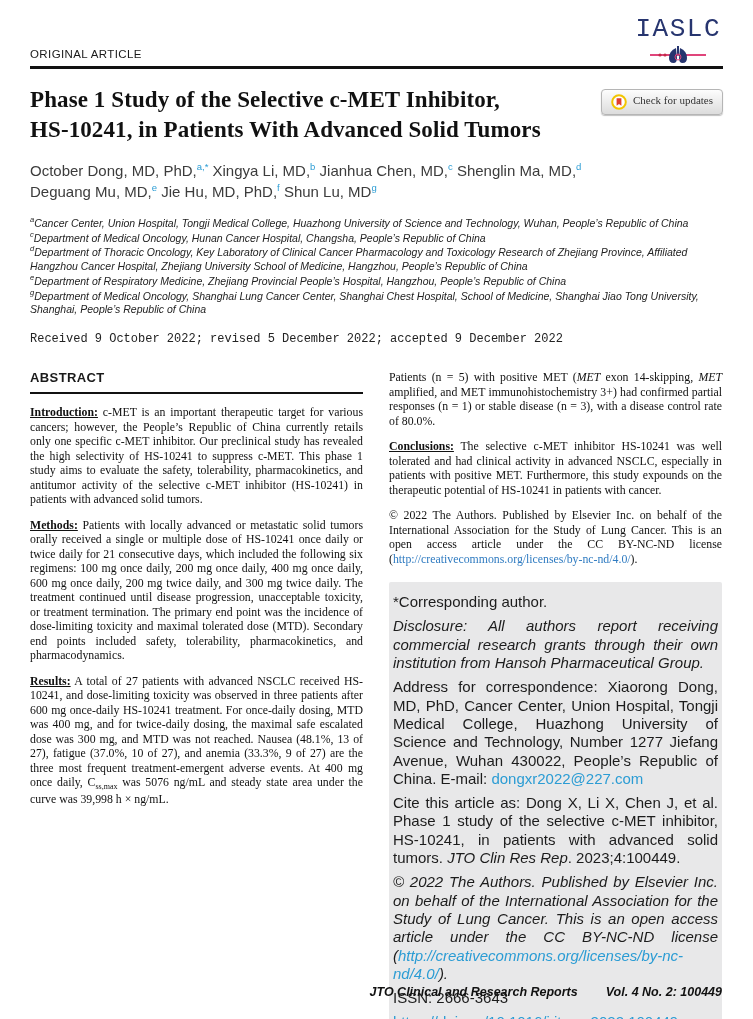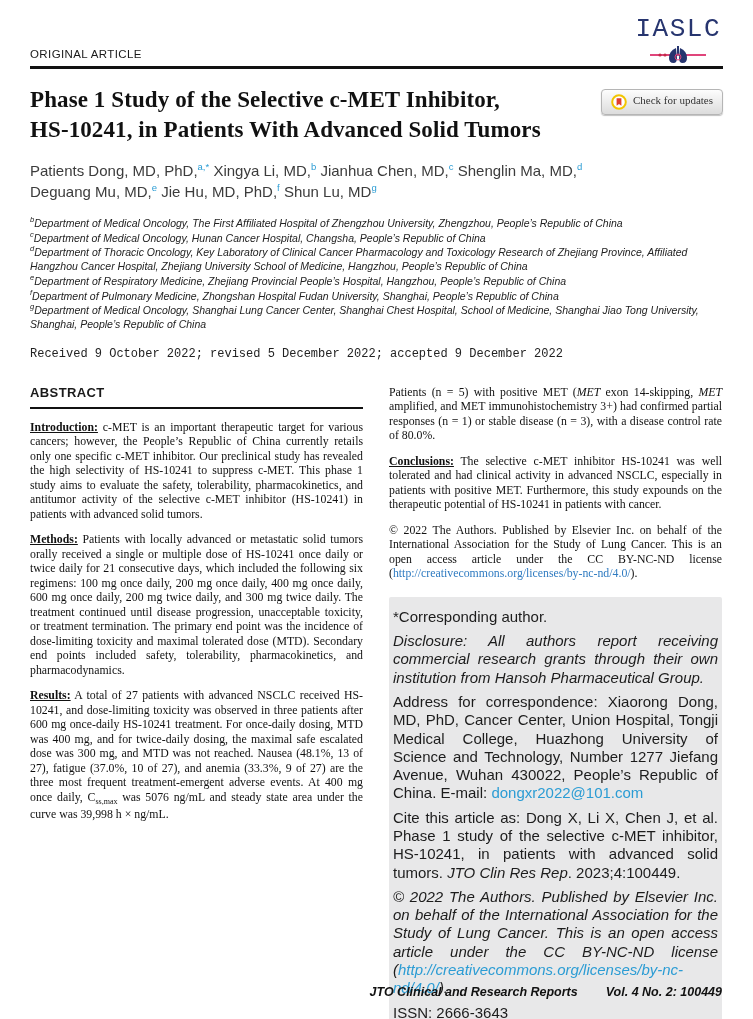--- a/index.html
+++ b/index.html
@@ -104,36 +104,35 @@
     <div class="check-btn">
       <svg width="16" height="16" viewBox="0 0 16 16">
         <circle cx="8" cy="8" r="6.8" fill="#ffffff" stroke="#f2c500" stroke-width="2"></circle>
         <path d="M5.6 4.2 h4.8 v7.6 l-2.4 -1.9 l-2.4 1.9 z" fill="#e03e2f"></path>
       </svg>
       <span>Check for updates</span>
     </div>
   </div>
 
   <div class="authors">
-    <span><span>Patients Dong, MD, PhD,</span><sup>a,*</sup></span>
+    <span><span>October Dong, MD, PhD,</span><sup>a,*</sup></span>
     <span><span> Xingya Li, MD,</span><sup>b</sup></span>
     <span><span> Jianhua Chen, MD,</span><sup>c</sup></span>
     <span><span> Shenglin Ma, MD,</span><sup>d</sup></span>
     <br>
     <span><span>Deguang Mu, MD,</span><sup>e</sup></span>
     <span><span> Jie Hu, MD, PhD,</span><sup>f</sup></span>
     <span><span> Shun Lu, MD</span><sup>g</sup></span>
   </div>
 
   <div class="affiliations">
-    <div><sup>b</sup><span>Department of Medical Oncology, The First Affiliated Hospital of Zhengzhou University, Zhengzhou, People’s Republic of China</span></div>
+    <div><sup>a</sup><span>Cancer Center, Union Hospital, Tongji Medical College, Huazhong University of Science and Technology, Wuhan, People’s Republic of China</span></div>
     <div><sup>c</sup><span>Department of Medical Oncology, Hunan Cancer Hospital, Changsha, People’s Republic of China</span></div>
     <div><sup>d</sup><span>Department of Thoracic Oncology, Key Laboratory of Clinical Cancer Pharmacology and Toxicology Research of Zhejiang Province, Affiliated Hangzhou Cancer Hospital, Zhejiang University School of Medicine, Hangzhou, People’s Republic of China</span></div>
     <div><sup>e</sup><span>Department of Respiratory Medicine, Zhejiang Provincial People’s Hospital, Hangzhou, People’s Republic of China</span></div>
-    <div><sup>f</sup><span>Department of Pulmonary Medicine, Zhongshan Hospital Fudan University, Shanghai, People’s Republic of China</span></div>
     <div><sup>g</sup><span>Department of Medical Oncology, Shanghai Lung Cancer Center, Shanghai Chest Hospital, School of Medicine, Shanghai Jiao Tong University, Shanghai, People’s Republic of China</span></div>
   </div>
 
   <div class="dates">
     <div>Received 9 October 2022; revised 5 December 2022; accepted 9 December 2022</div>
   </div>
 
   <div class="columns">
 
     <div class="col">
@@ -150,21 +149,21 @@
     <div class="col">
       <p class="serif-par"><span>Patients (n = 5) with positive MET (</span><span class="ital">MET</span><span> exon 14-skipping, </span><span class="ital">MET</span><span> amplified, and MET immunohistochemistry 3+) had confirmed partial responses (n = 1) or stable disease (n = 3), with a disease control rate of 80.0%.</span></p>
 
       <p class="serif-par"><b>Conclusions:</b><span> The selective c-MET inhibitor HS-10241 was well tolerated and had clinical activity in advanced NSCLC, especially in patients with positive MET. Furthermore, this study expounds on the therapeutic potential of HS-10241 in patients with cancer.</span></p>
 
       <p class="serif-par"><span>© 2022 The Authors. Published by Elsevier Inc. on behalf of the International Association for the Study of Lung Cancer. This is an open access article under the CC BY-NC-ND license (</span><a href="#" class="serif-link">http://creativecommons.org/licenses/by-nc-nd/4.0/</a><span>).</span></p>
 
       <div class="foot-box">
         <p>*Corresponding author.</p>
         <p class="fb-ital">Disclosure: All authors report receiving commercial research grants through their own institution from Hansoh Pharmaceutical Group.</p>
-        <p><span>Address for correspondence: Xiaorong Dong, MD, PhD, Cancer Center, Union Hospital, Tongji Medical College, Huazhong University of Science and Technology, Number 1277 Jiefang Avenue, Wuhan 430022, People’s Republic of China. E-mail: </span><a href="#" class="box-link">dongxr2022@101.com</a></p>
+        <p><span>Address for correspondence: Xiaorong Dong, MD, PhD, Cancer Center, Union Hospital, Tongji Medical College, Huazhong University of Science and Technology, Number 1277 Jiefang Avenue, Wuhan 430022, People’s Republic of China. E-mail: </span><a href="#" class="box-link">dongxr2022@227.com</a></p>
         <p><span>Cite this article as: Dong X, Li X, Chen J, et al. Phase 1 study of the selective c-MET inhibitor, HS-10241, in patients with advanced solid tumors. </span><span class="fb-ital">JTO Clin Res Rep</span><span>. 2023;4:100449.</span></p>
         <p class="fb-ital"><span>© 2022 The Authors. Published by Elsevier Inc. on behalf of the International Association for the Study of Lung Cancer. This is an open access article under the CC BY-NC-ND license (</span><a href="#" class="box-link">http://creativecommons.org/licenses/by-nc-nd/4.0/</a><span>).</span></p>
         <p>ISSN: 2666-3643</p>
         <p><a href="#" class="box-link">https://doi.org/10.1016/j.jtocrr.2022.100449</a></p>
       </div>
     </div>
   </div>
 
   <div class="page-footer">
     <span>JTO Clinical and Research Reports</span>

